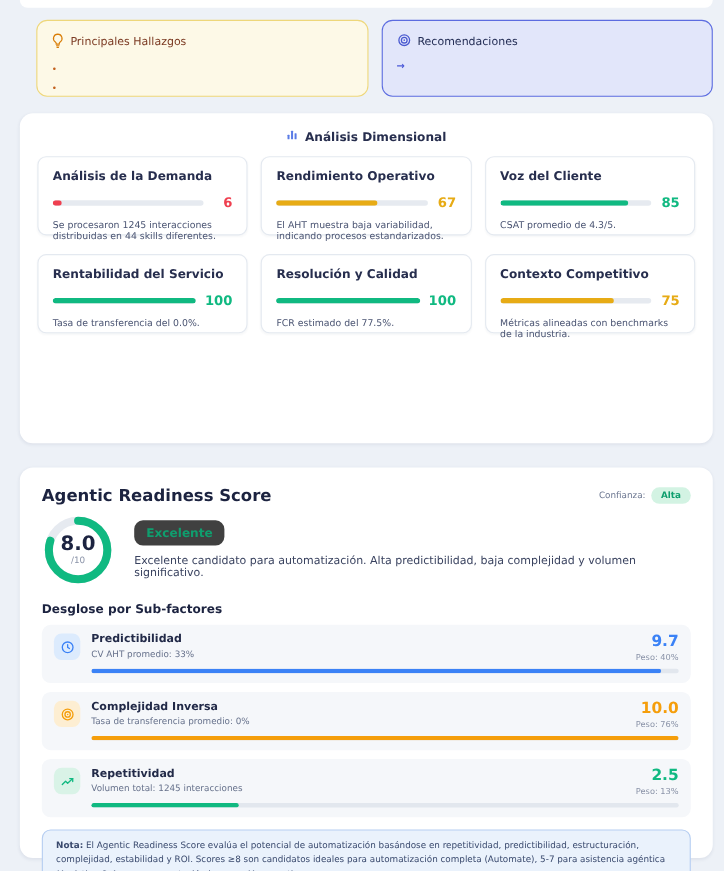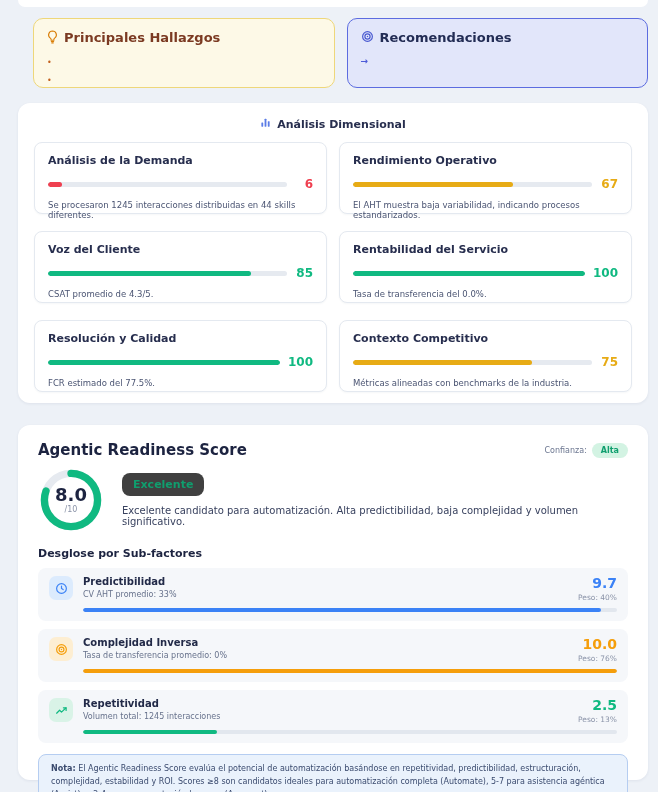--- a/index.html
+++ b/index.html
@@ -7,31 +7,31 @@
     width:658px;height:792px;position:relative;overflow:hidden;
     background:#edf1f7;font-family:"DejaVu Sans","Liberation Sans",sans-serif;
     color:#262c4d;
   }
   .top-strip{position:absolute;top:0;left:18px;right:10px;height:7px;background:#ffffff;border-radius:0 0 10px 10px;}
   
   .top-cards{position:absolute;top:18px;left:33px;right:10px;display:flex;gap:12px;}
   .tcard{flex:1;height:70px;border-radius:10px;padding:11px 13px;box-sizing:border-box;}
   .tcard.findings{background:#fdf9e7;border:1px solid #eed77a;}
   .tcard.recs{background:#e2e6fa;border:1px solid #5c6ce0;}
-  .tcard-head{display:flex;align-items:flex-start;gap:6px;font-weight:bold;font-size:13px;}
+  .tcard-head{display:flex;align-items:center;gap:6px;font-weight:normal;font-size:10px;}
   .findings .tcard-head{color:#7b3a22;}
   .recs .tcard-head{color:#222c54;}
   .bullet-list{margin-top:7px;}
   .bullet-item{font-size:8px;color:#c2611e;line-height:2.2;display:flex;gap:5px;}
   .arrow-line{margin-top:10px;font-size:9px;color:#4d5bd8;font-weight:bold;}
   
   .panelA{position:absolute;top:103px;left:18px;right:10px;height:300px;background:#fff;border-radius:12px;
     box-shadow:0 1px 3px rgba(30,41,80,.07);padding:12px 16px;box-sizing:border-box;}
   .panelA-head{display:flex;justify-content:center;align-items:center;gap:6px;font-size:11px;font-weight:bold;color:#272e4e;height:18px;}
-  .dim-grid{margin-top:9px;display:grid;grid-template-columns:1fr 1fr;gap:17px 12px;}
+  .dim-grid{margin-top:9px;display:grid;grid-template-columns:1fr 1fr 1fr;gap:17px 12px;}
   .dim-card{border:1px solid #e4e9f0;border-radius:8px;background:#fff;padding:11px 13px 9px;height:72px;box-sizing:border-box;box-shadow:0 1px 2px rgba(30,41,80,.04);}
   .dim-title{font-size:11px;font-weight:bold;color:#272e4e;}
   .dim-bar-row{display:flex;align-items:center;gap:8px;margin-top:10px;}
   .dim-track{flex:1;height:5px;background:#e6eaf0;border-radius:3px;overflow:hidden;}
   .dim-fill{height:100%;border-radius:3px;}
   .dim-score{font-size:12px;font-weight:bold;min-width:18px;text-align:right;}
   .dim-desc{margin-top:9px;font-size:8.5px;color:#4a5472;}
   
   .panelB{position:absolute;top:425px;left:18px;right:10px;height:355px;background:#fff;border-radius:12px;
     box-shadow:0 1px 3px rgba(30,41,80,.07);padding:16px 20px 14px;box-sizing:border-box;}

